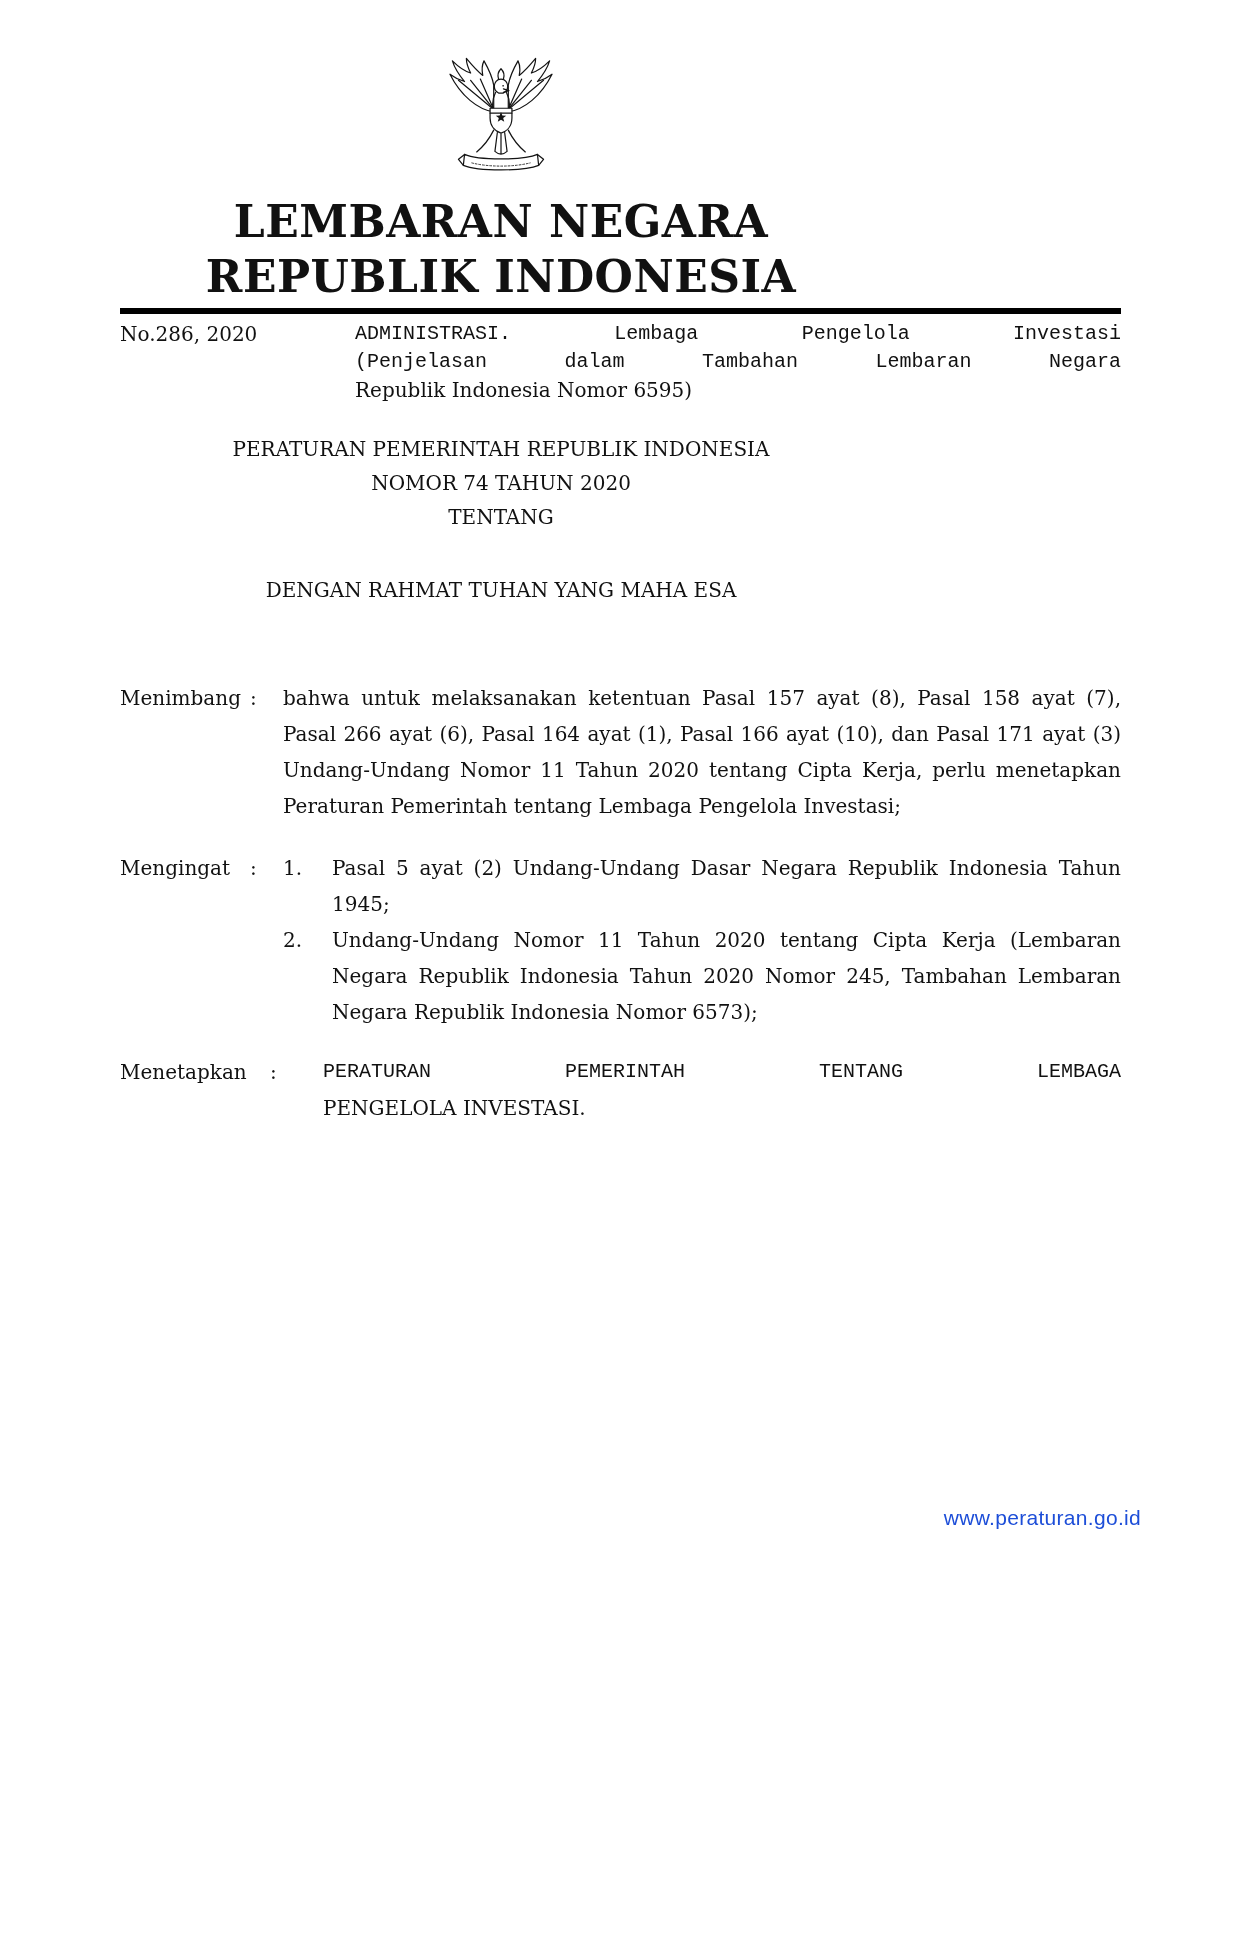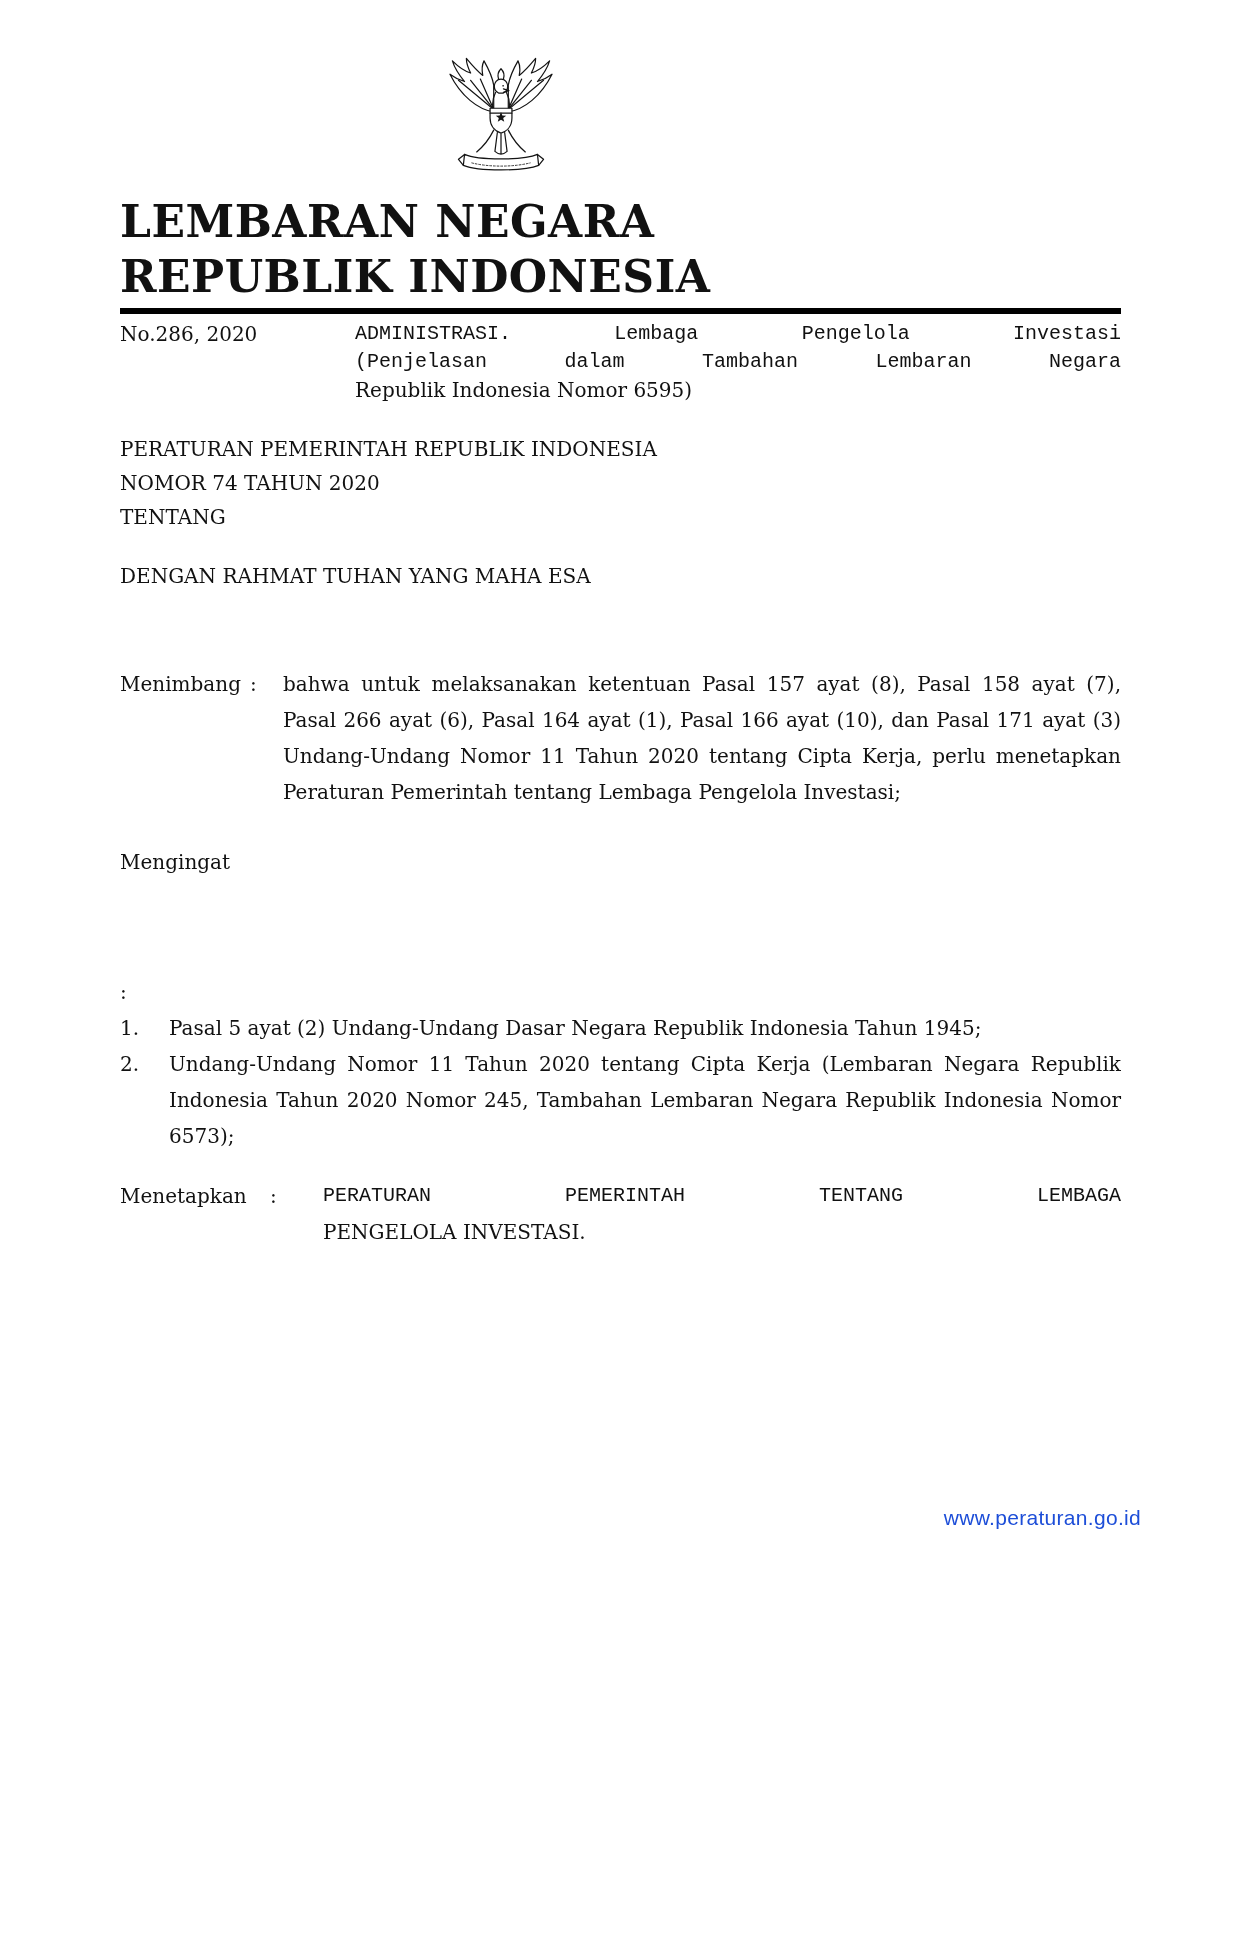--- a/index.html
+++ b/index.html
@@ -10,50 +10,50 @@
     color:#111111;
   }
   .page {
     position:relative;
     width:1241px; height:1950px;
     padding:56px 120px 0 120px;
     background:#ffffff;
     overflow:hidden;
   }
   
-  .center-col { width:762px; }
+  .center-col { width:762px; text-align:center; }
 
   .emblem-wrap { display:flex; justify-content:center; }
   .emblem-wrap svg { display:block; }
 
   .masthead-title {
     margin-top:8px;
     font-size:44px; font-weight:700; line-height:1.25;
     letter-spacing:0.5px;
   }
   .masthead-title .line { display:block; }
 
   .rule { width:1001px; height:6px; background:#000; margin-top:4px; }
 
   .gazette-row { display:flex; margin-top:6px; font-size:20px; line-height:1.4; }
   .gazette-no { width:235px; }
   .gazette-subject { flex:1; }
   .jline { text-align:justify; text-align-last:justify;font-family:Liberation Mono, monospace; }
 
   .doc-title { margin-top:28px; font-size:20px; line-height:1.7; }
-  .invocation { margin-top:24px; font-size:20px; line-height:1.8; }
+  .invocation { margin-top:38px; font-size:20px; line-height:1.8; }
 
   .clause { display:flex; font-size:20px; line-height:1.8; }
   .clause-label { width:130px; flex:0 0 130px; }
   .clause-colon { width:33px; flex:0 0 33px; }
   .clause-body { flex:1; }
   .justify { text-align:justify; }
 
   .clause.considering { margin-top:72px; }
-  .clause.recalling  { margin-top:34px;flex-direction:column; }
+  .clause.recalling  { margin-top:26px; }
   .num-item { display:flex; }
   .num { width:49px; flex:0 0 49px; }
   .num-text { flex:1; }
 
   .deciding { margin-top:44px; font-size:20px; line-height:1.8; }
   .clause.enacting { margin-top:24px;gap:20px; }
 
   .watermark {
     position:absolute; top:1506px; right:100px;
     font-family:"Liberation Sans","DejaVu Sans",sans-serif;

